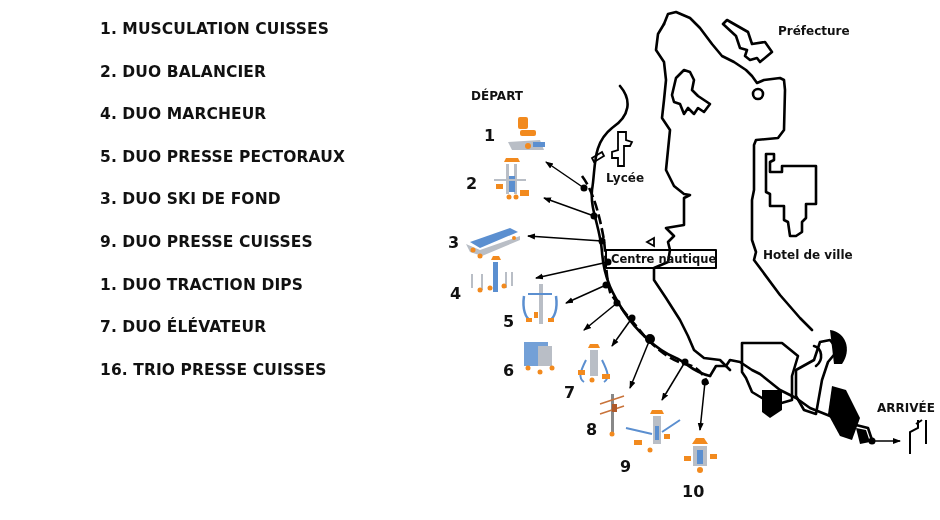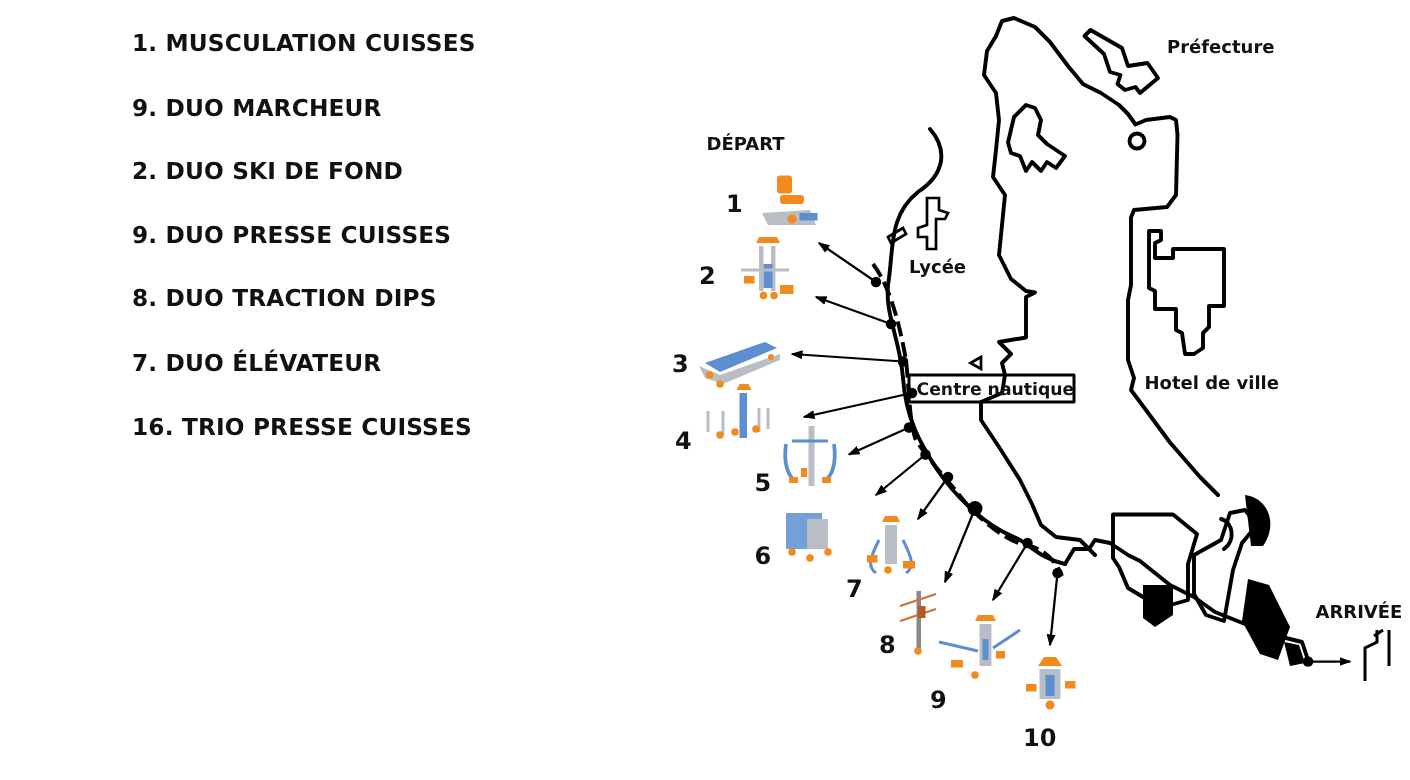--- a/index.html
+++ b/index.html
@@ -1,34 +1,36 @@
 <!DOCTYPE html>
 <html><head>
 <meta charset="utf-8">
 <style>
   html, body { margin: 0; padding: 0; background: #ffffff; }
   body { width: 940px; height: 520px; position: relative; overflow: hidden; font-family: "DejaVu Sans", sans-serif; }
-  .legend { position: absolute; left: 88px; top: 20px; margin: 0; padding: 0; list-style: none; }
+  .legend { position: absolute; left: 100px; top: 20px; margin: 0; padding: 0; list-style: none; }
   .legend li { height: 42.6px; font-weight: bold; font-size: 15.5px; color: #111; letter-spacing: 0.1px; white-space: nowrap; }
   svg#map { position: absolute; left: 0; top: 0; }
   .lbl { font-family: "DejaVu Sans", sans-serif; font-weight: bold; fill: #111; }
   .num { font-family: "DejaVu Sans", sans-serif; font-weight: bold; fill: #111; font-size: 16px; }
   .outline { fill: none; stroke: #000; stroke-width: 2.6; stroke-linejoin: round; stroke-linecap: round; }
   .thin { fill: none; stroke: #000; stroke-width: 1.8; }
   .arrow { stroke: #000; stroke-width: 1.5; fill: none; }
 </style>
 </head>
 <body>
 
 <ul class="legend">
   <li>1. MUSCULATION CUISSES</li>
-  <li>9. DUO MARCHEUR</li>
-  <li>2. DUO SKI DE FOND</li>
+  <li>2. DUO BALANCIER</li>
+  <li>4. DUO MARCHEUR</li>
+  <li>5. DUO PRESSE PECTORAUX</li>
+  <li>3. DUO SKI DE FOND</li>
   <li>9. DUO PRESSE CUISSES</li>
-  <li>8. DUO TRACTION DIPS</li>
+  <li>1. DUO TRACTION DIPS</li>
   <li>7. DUO ÉLÉVATEUR</li>
   <li>16. TRIO PRESSE CUISSES</li>
 </ul>
 
 <svg id="map" width="940" height="520" viewBox="0 0 940 520">
   <defs>
     <marker id="ah" markerWidth="8" markerHeight="8" refX="7" refY="4" orient="auto" markerUnits="userSpaceOnUse">
       <path d="M0,1 L8,4 L0,7 Z" fill="#000"></path>
     </marker>
   </defs>

